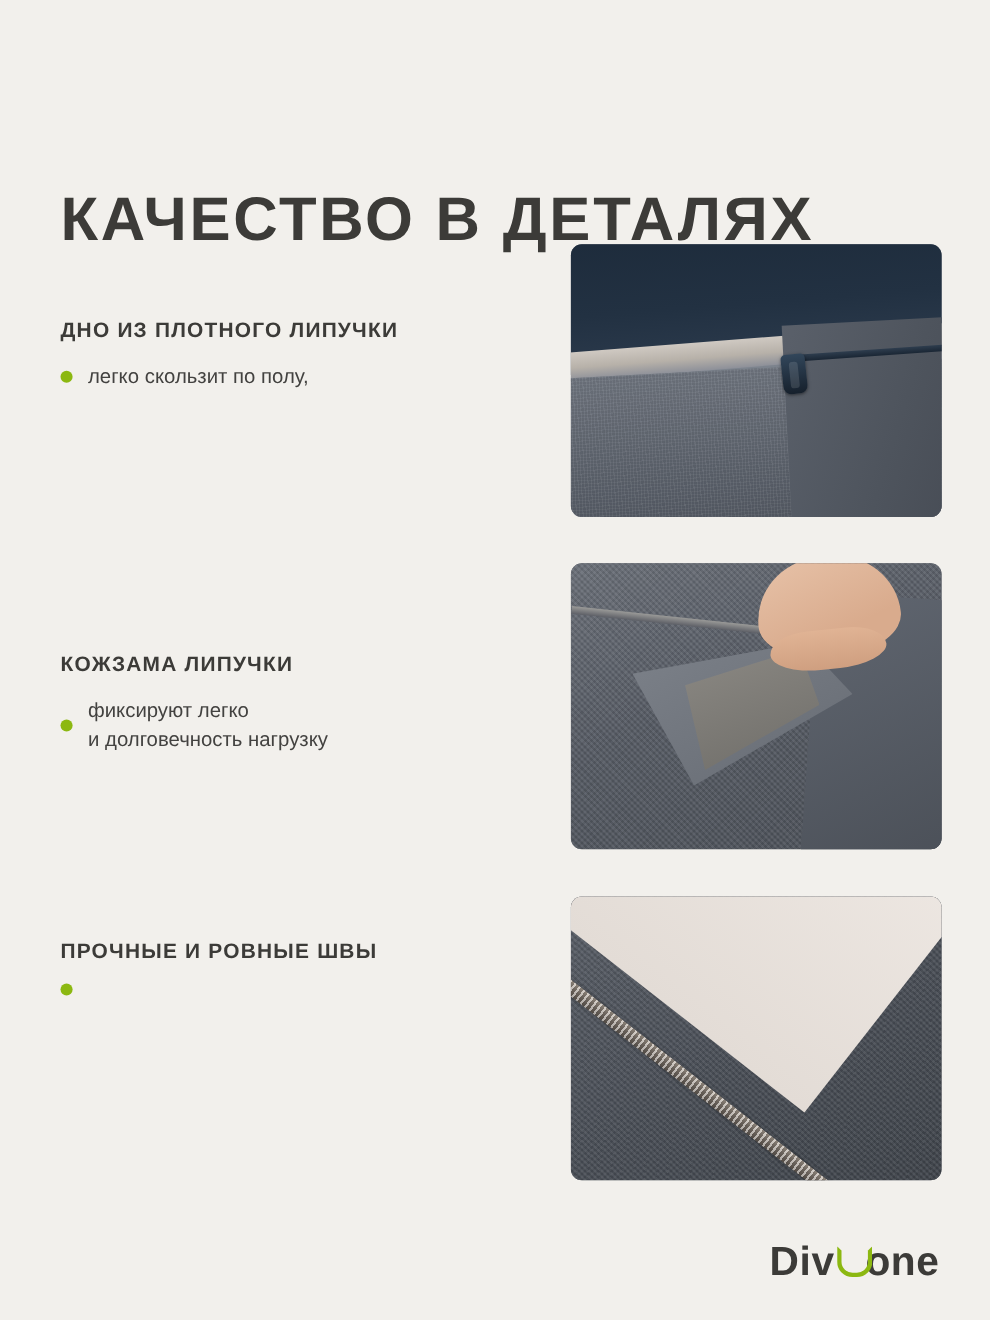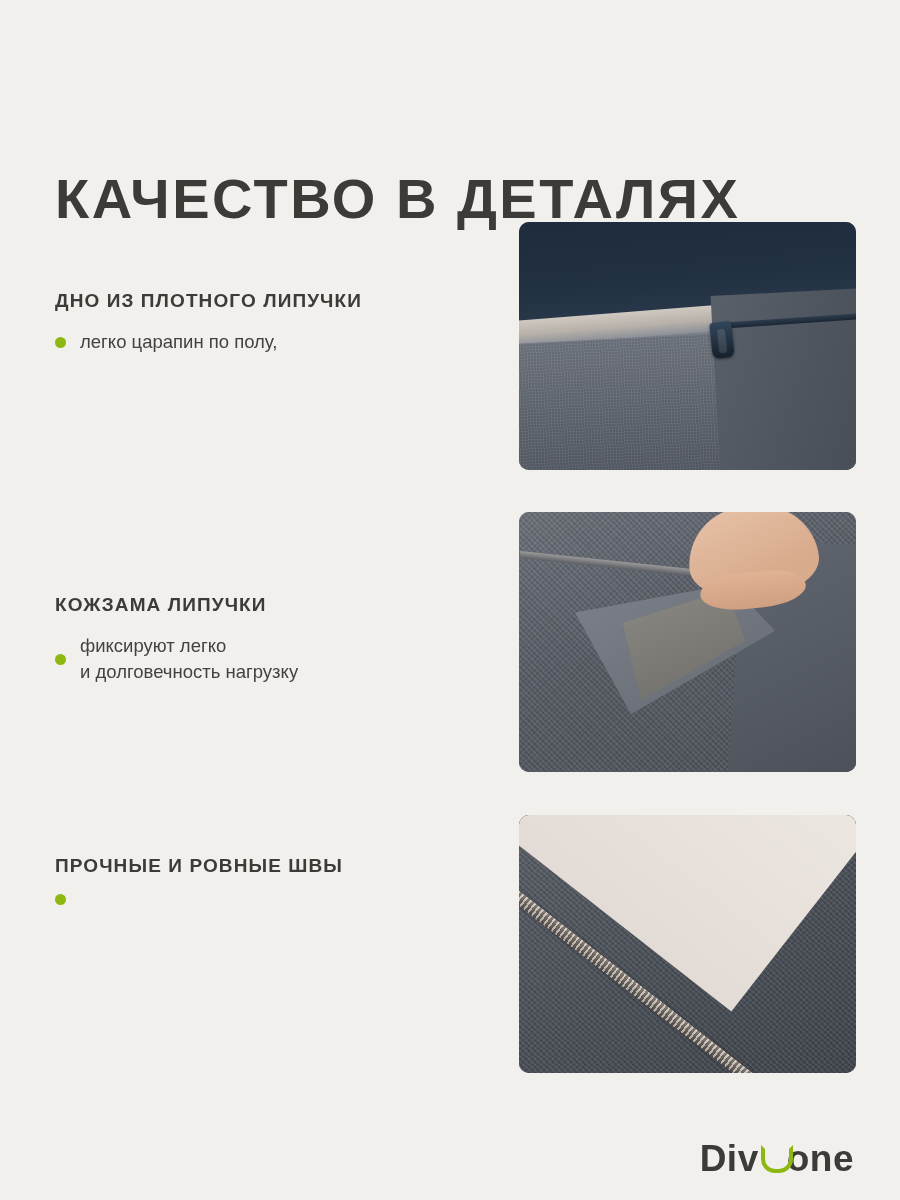--- a/index.html
+++ b/index.html
@@ -211,21 +211,21 @@
   }
   .p3-zip::after{
     content:""; position:absolute; inset:0;
     background: repeating-linear-gradient(90deg, rgba(255,255,255,0.45) 0 2px, rgba(0,0,0,0.25) 2px 5px);
   }
 
   
   .logo {
     position: absolute;
     right: 46px;
-    bottom: 20px;
+    bottom: 32px;
     display: flex;
     align-items: flex-end;
   }
   .logo-text {
     font-size: 37px;
     font-weight: bold;
     letter-spacing: 0.5px;
     color: #3c3b38;
     display: flex;
     align-items: baseline;
@@ -253,21 +253,21 @@
 <div class="page">
 
   <div class="title">КАЧЕСТВО В ДЕТАЛЯХ</div>
 
   <div class="block">
     <div class="block-text" style="top:290px;">
       <div class="block-heading">ДНО ИЗ ПЛОТНОГО ЛИПУЧКИ</div>
       <div class="bullet-row">
         <span class="bullet-dot"></span>
         <span class="bullet-lines">
-          <span>легко царапин по полу,</span><br>
+          <span>легко скользит по полу,</span><br>
         </span>
       </div>
     </div>
 
     <div class="photo photo-1">
       <div class="p1-wall"></div>
       <div class="p1-top"></div>
       <div class="p1-topedge"></div>
       <div class="p1-body"></div>
       <div class="p1-side"></div>

